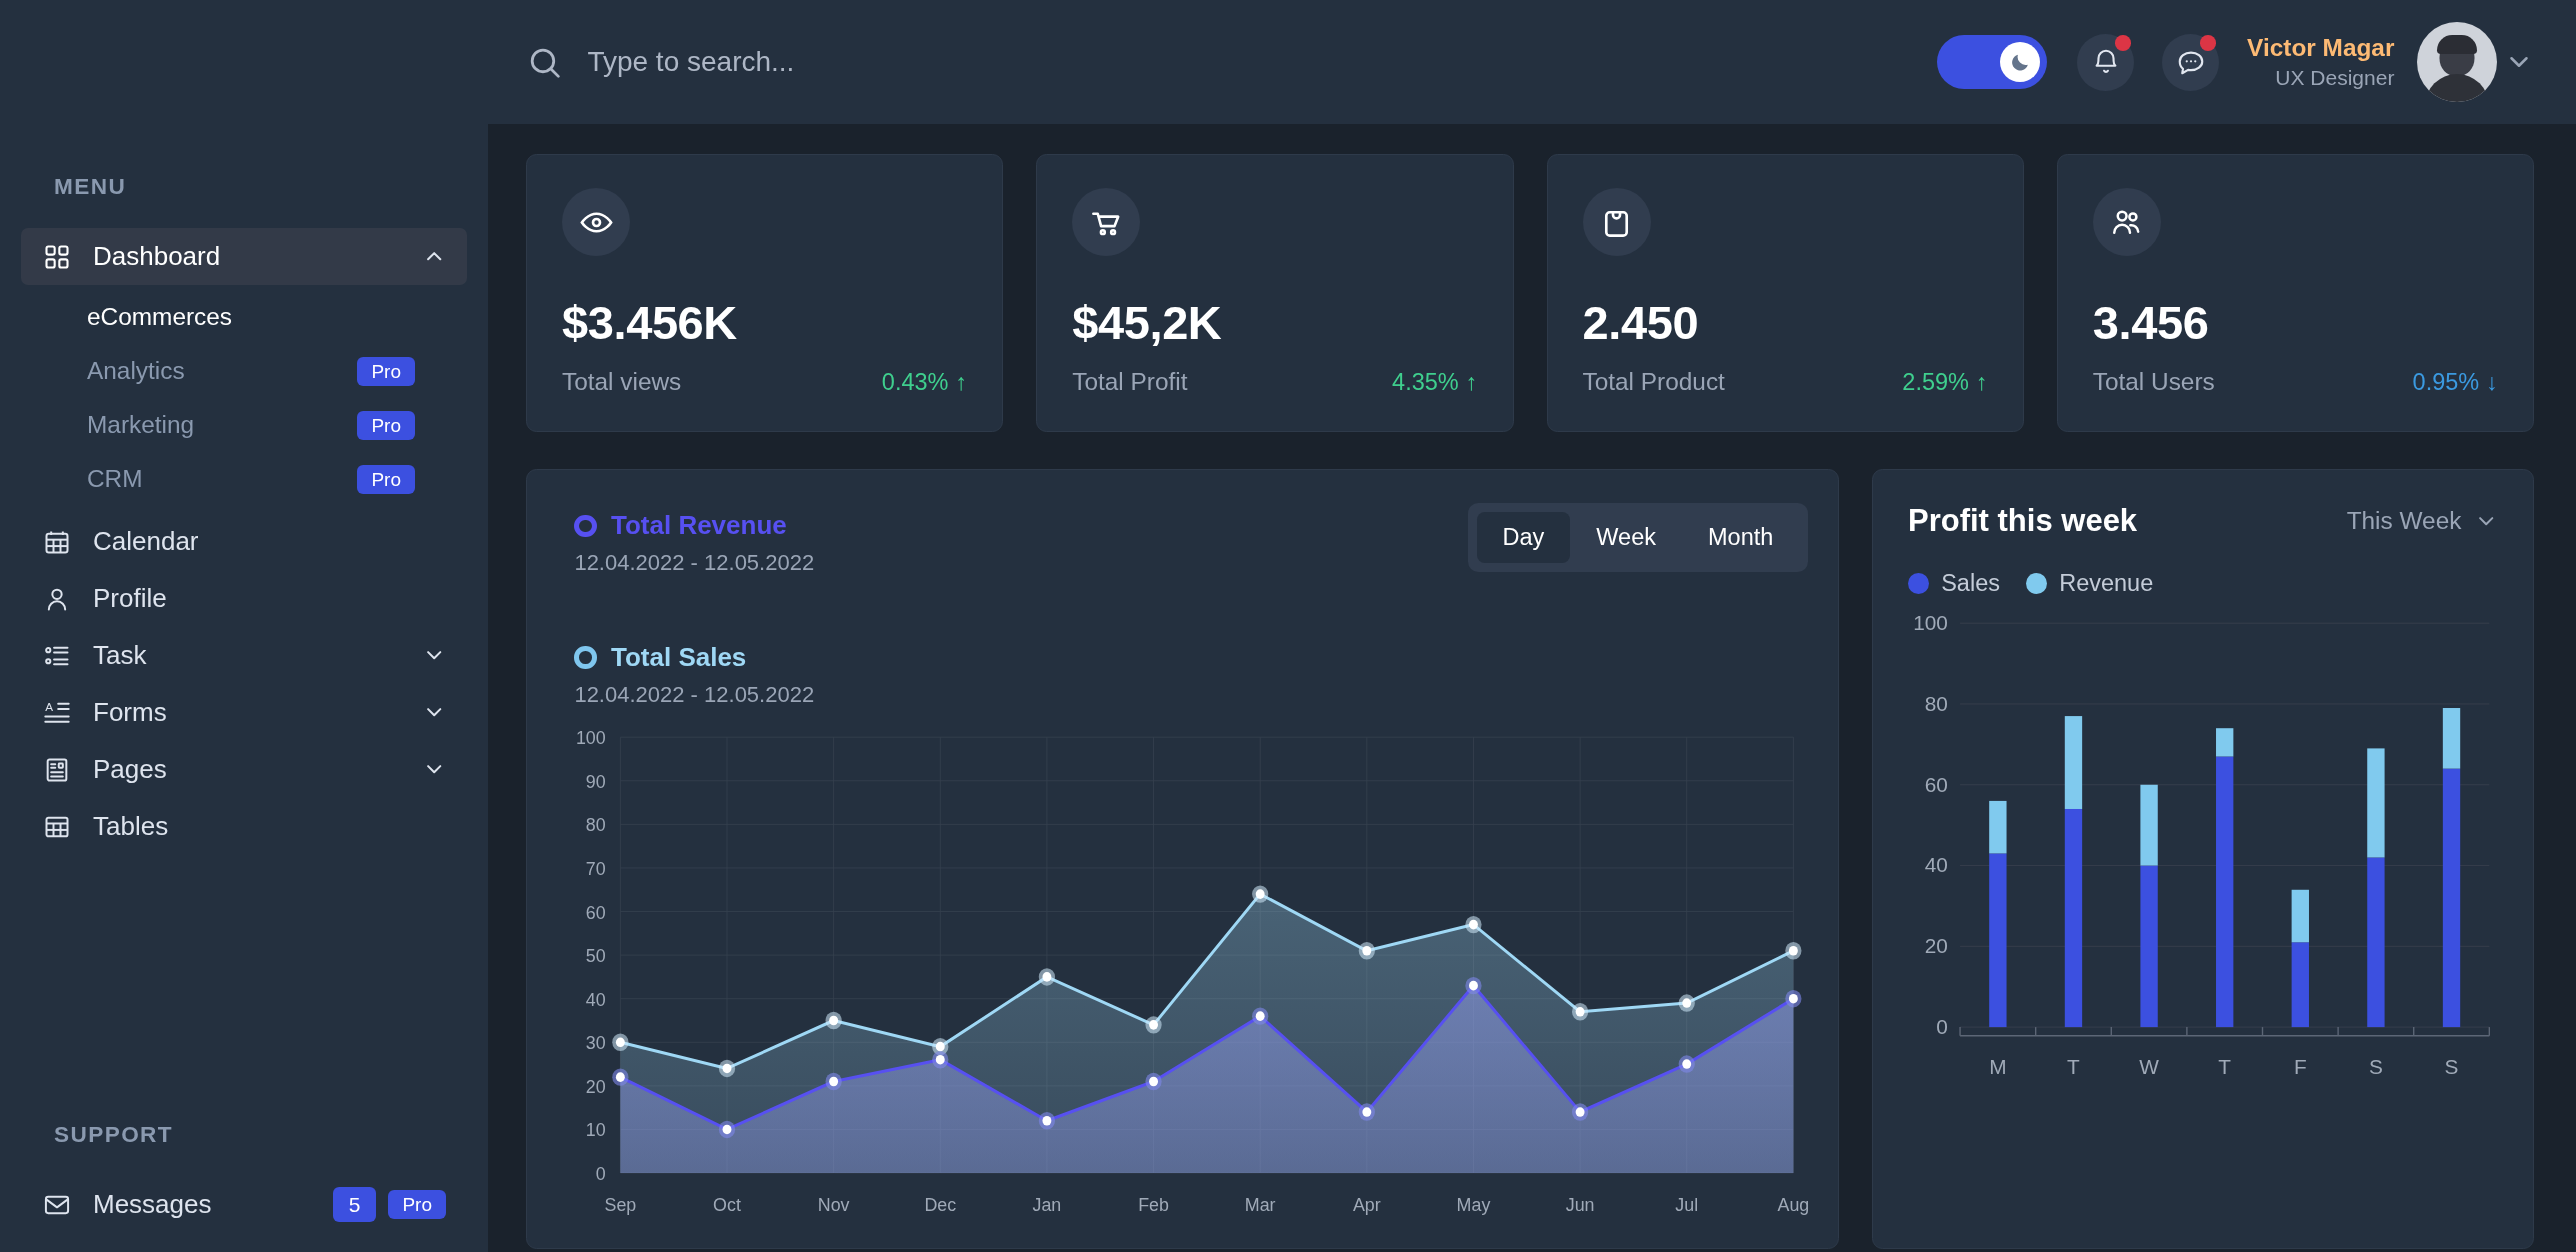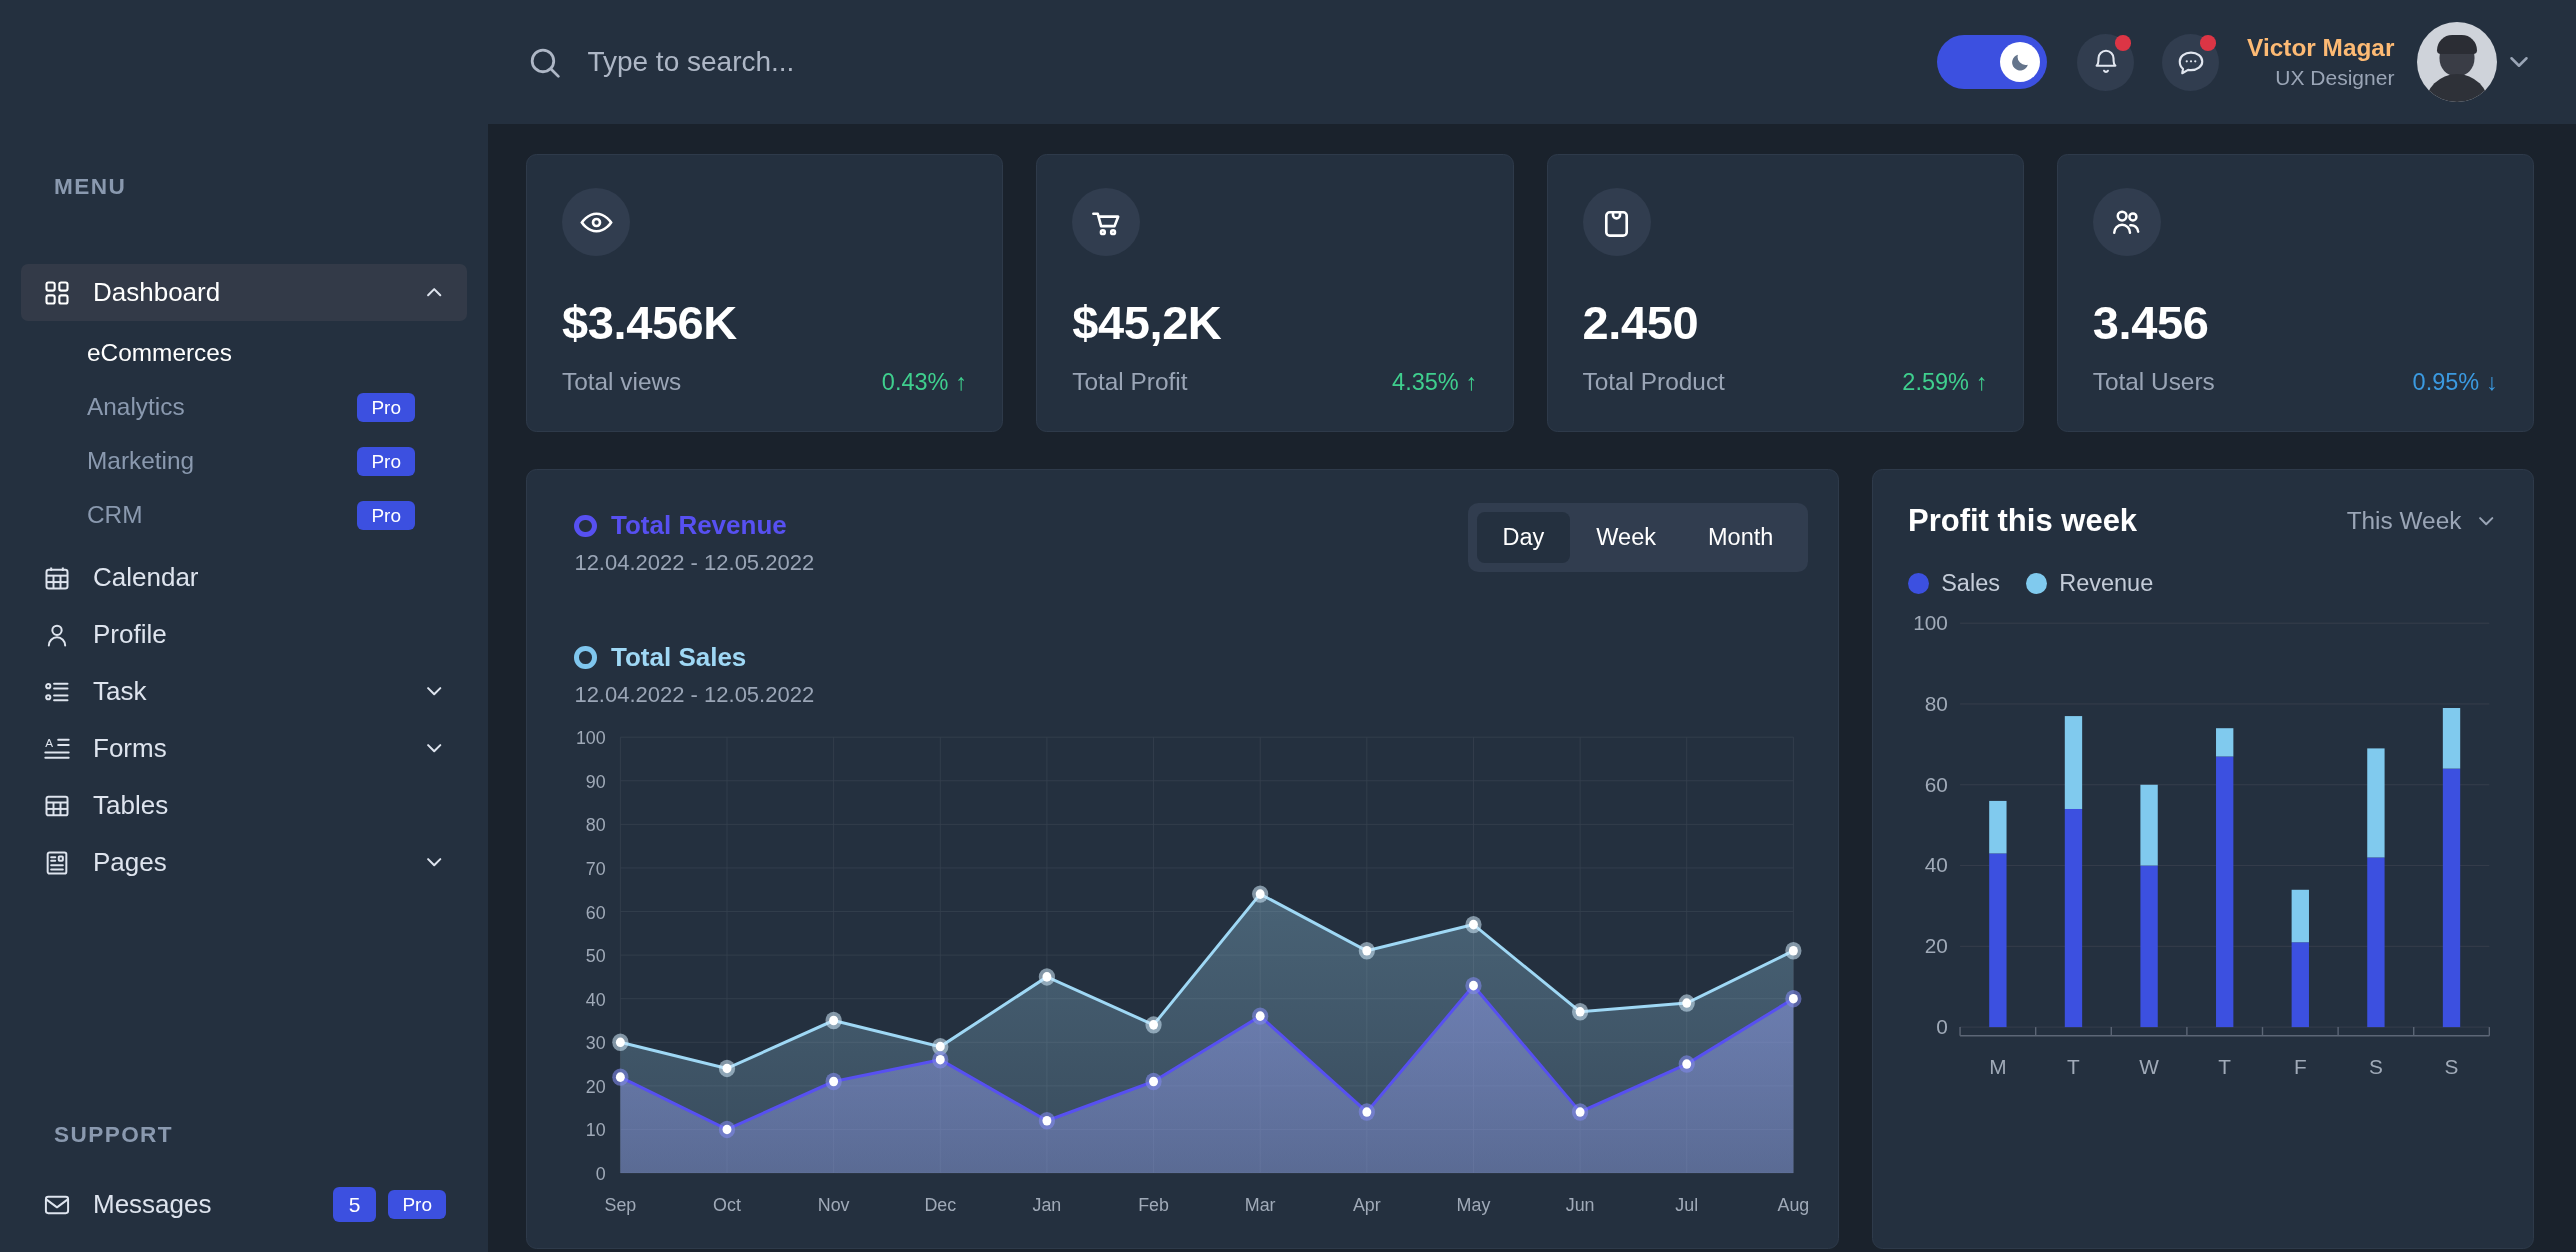--- a/index.html
+++ b/index.html
@@ -18,21 +18,21 @@
     padding: 0 37px;
     position: relative;
   }
   .sidebar-section-title {
     font-size: 22.6px; font-weight: 600; letter-spacing: 1.4px;
     color: #8a99af; text-transform: uppercase;
   }
   .menu-label-menu { position: absolute; top: 174px; left: 54px; }
   .menu-label-support { position: absolute; top: 1122px; left: 54px; }
 
-  .nav-list { position: absolute; top: 228px; left: 21px; width: 446px; margin-top: 36px; }
+  .nav-list { position: absolute; top: 228px; left: 21px; width: 446px; }
   .nav-item {
     display: flex; align-items: center; gap: 21px;
     height: 57px; padding: 0 21px; border-radius: 7px;
     color: #dee4ee; font-size: 26px; font-weight: 400;
     cursor: pointer; position: relative;
   }
   .nav-item.active { background: #333a48; color: #ffffff; }
   .nav-item .ic { width: 30px; height: 30px; display:flex; align-items:center; justify-content:center; flex: 0 0 30px; }
   .nav-item .ic svg { width: 28px; height: 28px; display: block; }
   .nav-item .label { flex: 1 1 auto; white-space: nowrap; }
@@ -293,48 +293,48 @@
         <span class="label">Forms</span>
         <span class="chev">
           <svg viewBox="0 0 24 24" fill="none" stroke="#dee4ee" stroke-width="2" stroke-linecap="round" stroke-linejoin="round">
               <polyline points="6 9 12 15 18 9"></polyline>
             </svg>
         </span>
       </div>
 
       <div class="nav-item">
         <span class="ic">
-          <svg viewBox="0 0 24 24" fill="none" stroke="#dee4ee" stroke-width="1.7">
-            <rect x="3" y="4" width="18" height="16" rx="1.6"></rect>
-            <line x1="3" y1="9" x2="21" y2="9"></line>
-              <line x1="3" y1="14.5" x2="21" y2="14.5"></line>
-            <line x1="9" y1="9" x2="9" y2="20"></line>
-              <line x1="15" y1="9" x2="15" y2="20"></line>
-          </svg>
-        </span>
-        <span class="label">Tables</span>
-      </div>
-
-      <div class="nav-item">
-        <span class="ic">
           <svg viewBox="0 0 24 24" fill="none" stroke="#dee4ee" stroke-width="1.7" stroke-linecap="round">
             <rect x="4" y="3" width="16" height="18" rx="1.6"></rect>
             <rect x="13.5" y="6.5" width="3.5" height="3.5" rx="0.6"></rect>
             <line x1="7" y1="7" x2="10.5" y2="7"></line>
               <line x1="7" y1="10" x2="10.5" y2="10"></line>
             <line x1="7" y1="14" x2="17" y2="14"></line>
               <line x1="7" y1="17.5" x2="17" y2="17.5"></line>
           </svg>
         </span>
         <span class="label">Pages</span>
         <span class="chev">
           <svg viewBox="0 0 24 24" fill="none" stroke="#dee4ee" stroke-width="2" stroke-linecap="round" stroke-linejoin="round">
               <polyline points="6 9 12 15 18 9"></polyline>
             </svg>
         </span>
+      </div>
+
+      <div class="nav-item">
+        <span class="ic">
+          <svg viewBox="0 0 24 24" fill="none" stroke="#dee4ee" stroke-width="1.7">
+            <rect x="3" y="4" width="18" height="16" rx="1.6"></rect>
+            <line x1="3" y1="9" x2="21" y2="9"></line>
+              <line x1="3" y1="14.5" x2="21" y2="14.5"></line>
+            <line x1="9" y1="9" x2="9" y2="20"></line>
+              <line x1="15" y1="9" x2="15" y2="20"></line>
+          </svg>
+        </span>
+        <span class="label">Tables</span>
       </div>
     </nav>
 
     <div class="sidebar-section-title menu-label-support">SUPPORT</div>
 
     <nav class="support-list">
       <div class="nav-item">
         <span class="ic">
           <svg viewBox="0 0 24 24" fill="none" stroke="#dee4ee" stroke-width="1.7" stroke-linejoin="round">
             <rect x="2.5" y="5" width="19" height="14" rx="2"></rect>

